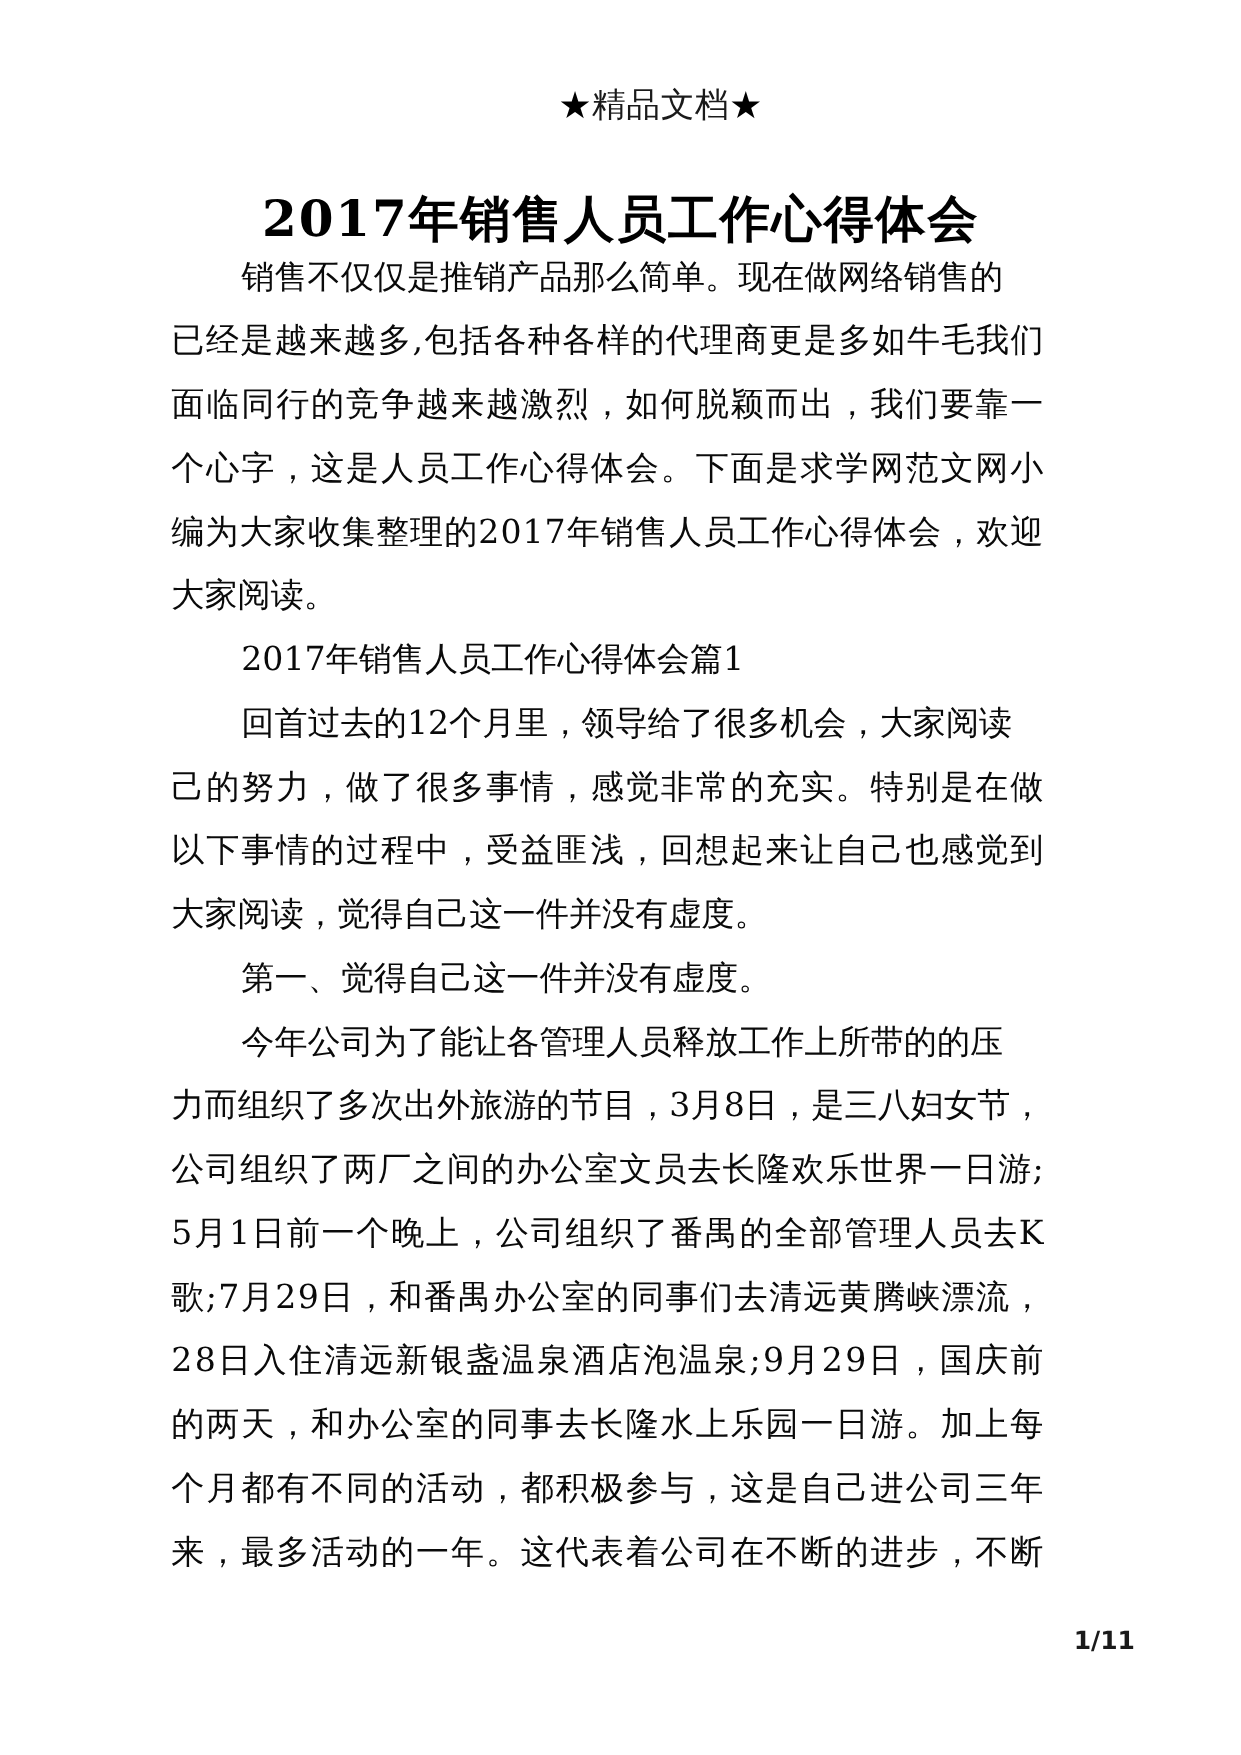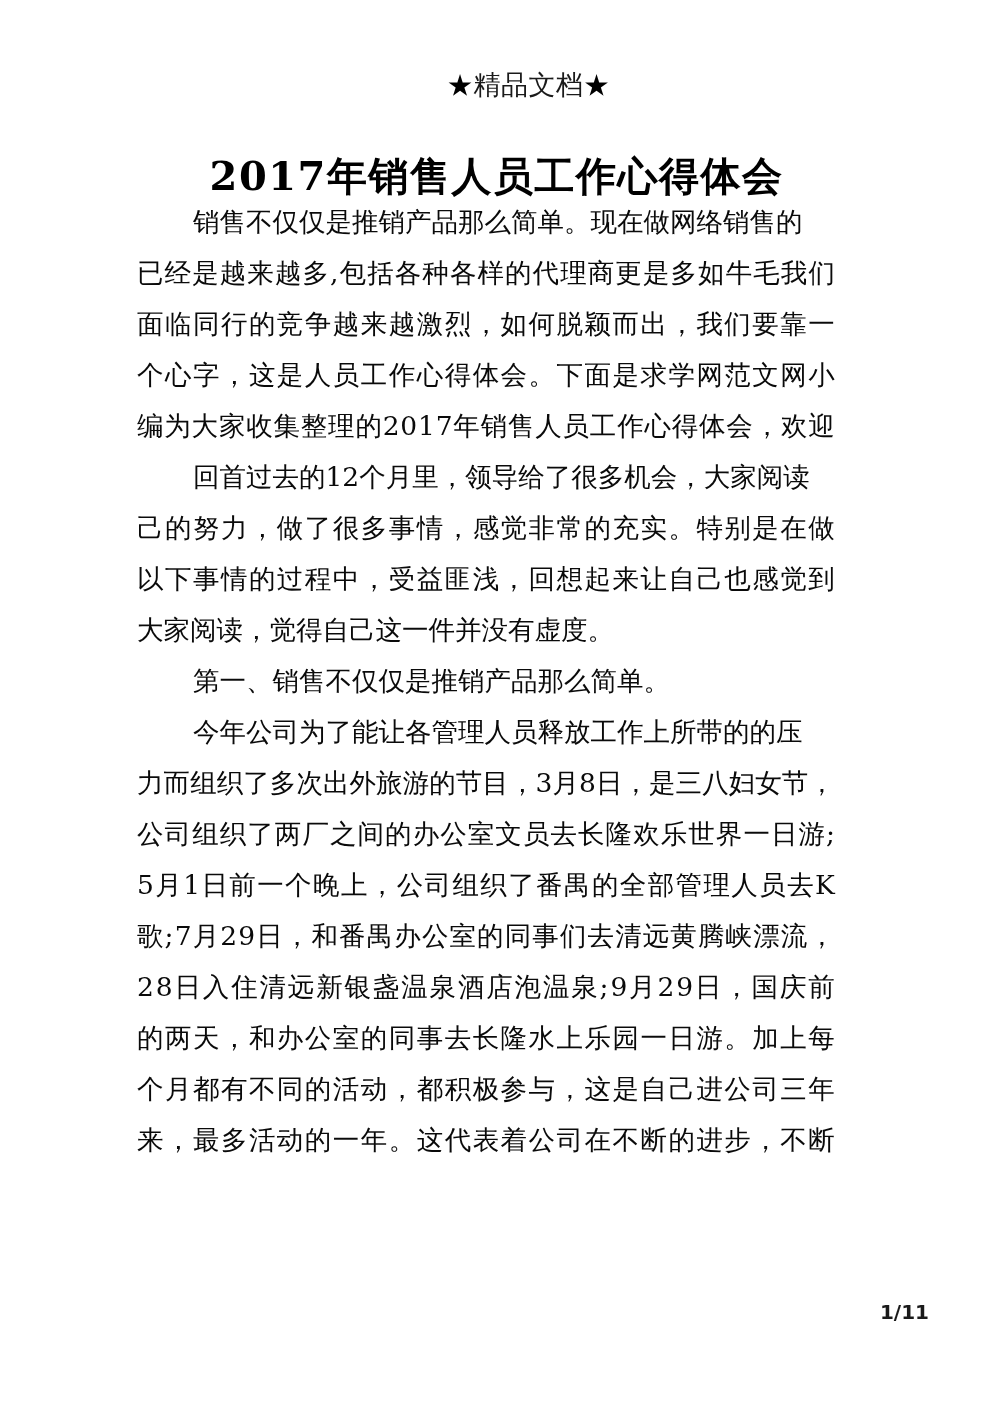--- a/index.html
+++ b/index.html
@@ -90,21 +90,21 @@
   .txt-line.indent {
     padding-left: 56px;
   }
 
   
   .page-footer {
     position: absolute;
     top: 1298px;
     left: 0;
     width: 993px;
-    padding-right: 64px;
+    padding-right: 85px;
     box-sizing: border-box;
     text-align: right;
     font-size: 20px;
     line-height: 28px;
     font-family: "DejaVu Sans", "Liberation Sans", sans-serif;
     font-weight: 700;
     color: #1a1a1a;
   }
 </style>
 </head>
@@ -224,20 +224,22 @@
         <span>工</span>
         <span>作</span>
         <span>心</span>
         <span>得</span>
         <span>体</span>
         <span>会</span>
         <span>，</span>
         <span>欢</span>
         <span>迎</span>
       </div>
+      <div class="txt-line">大家阅读。</div>
+      <div class="txt-line indent">2017年销售人员工作心得体会篇1</div>
       <div class="txt-line indent">回首过去的12个月里，领导给了很多机会，大家阅读</div>
       <div class="txt-line justify">
         <span>己</span>
         <span>的</span>
         <span>努</span>
         <span>力</span>
         <span>，</span>
         <span>做</span>
         <span>了</span>
         <span>很</span>
@@ -280,21 +282,21 @@
         <span>来</span>
         <span>让</span>
         <span>自</span>
         <span>己</span>
         <span>也</span>
         <span>感</span>
         <span>觉</span>
         <span>到</span>
       </div>
       <div class="txt-line">大家阅读，觉得自己这一件并没有虚度。</div>
-      <div class="txt-line indent">第一、销售不仅仅是推销产品那么简单。</div>
+      <div class="txt-line indent">第一、觉得自己这一件并没有虚度。</div>
       <div class="txt-line indent">今年公司为了能让各管理人员释放工作上所带的的压</div>
       <div class="txt-line justify">
         <span>力</span>
         <span>而</span>
         <span>组</span>
         <span>织</span>
         <span>了</span>
         <span>多</span>
         <span>次</span>
         <span>出</span>

